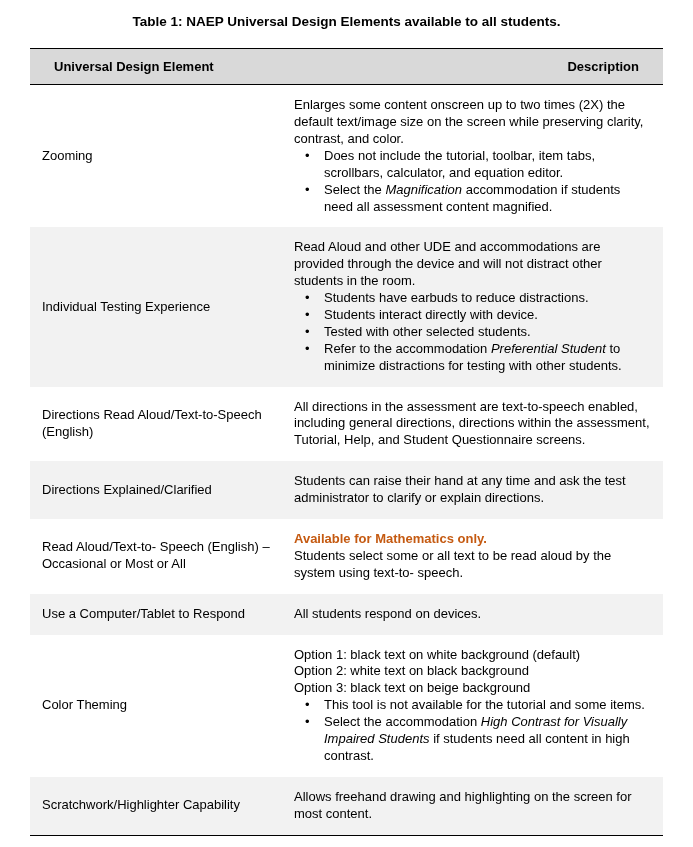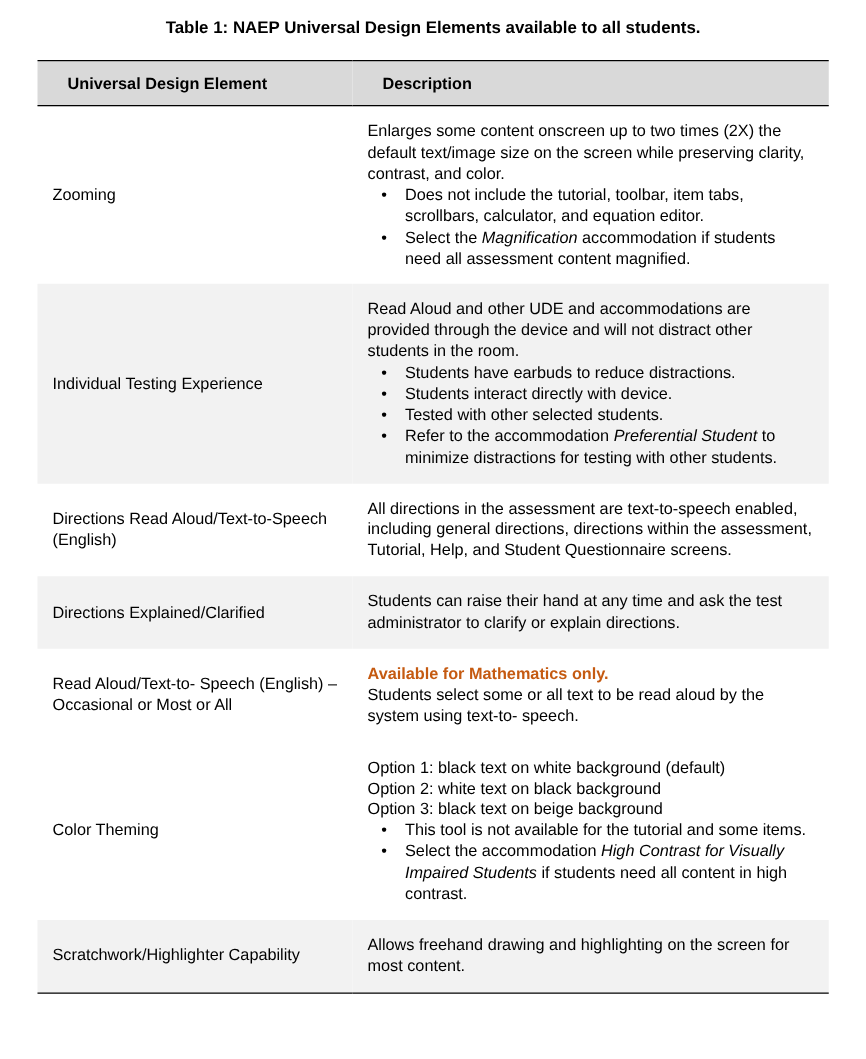--- a/index.html
+++ b/index.html
@@ -27,21 +27,21 @@
   }
   .ude-table thead th {
     background: var(--header-bg, #d9d9d9);
     border-top: 1px solid #000;
     border-bottom: 1px solid #000;
     font-weight: bold;
     font-size: 13px;
     padding: 10px 24px;
   }
   .ude-table th.col-element { width: 204px; text-align: left; }
-  .ude-table th.col-desc { text-align: left; }
+  .ude-table th.col-desc { text-align: right; }
   .ude-table tbody td {
     padding: 12px 12px;
     vertical-align: middle;
     line-height: 1.3;
   }
   .ude-table tbody tr.alt { background: var(--row-alt-bg, #f2f2f2); }
   .ude-table tbody tr:last-child td { border-bottom: 1px solid #000; }
   td.col-element { padding-right: 6px; }
   .para { margin: 0; }
   ul.bullets { list-style: none; margin: 0; padding: 0; }
@@ -100,20 +100,26 @@
             <div class="para"><span>Students can raise their hand at any time and ask the test administrator to clarify or explain directions.</span></div>
           </td>
         </tr>
         <tr>
           <td class="col-element">Read Aloud/Text-to- Speech (English) – Occasional or Most or All</td>
           <td class="col-desc">
             <div class="para"><span class="highlight">Available for Mathematics only.</span></div>
             <div class="para"><span>Students select some or all text to be read aloud by the system using text-to- speech.</span></div>
           </td>
         </tr>
+        <tr class="alt">
+          <td class="col-element">Use a Computer/Tablet to Respond</td>
+          <td class="col-desc">
+            <div class="para"><span>All students respond on devices.</span></div>
+          </td>
+        </tr>
         <tr>
           <td class="col-element">Color Theming</td>
           <td class="col-desc">
             <div class="para"><span>Option 1: black text on white background (default)</span></div>
             <div class="para"><span>Option 2: white text on black background</span></div>
             <div class="para"><span>Option 3: black text on beige background</span></div>
             <ul class="bullets">
               <li><span>This tool is not available for the tutorial and some items.</span></li>
               <li><span>Select the accommodation </span><span class="italic">High Contrast for Visually Impaired Students</span><span> if students need all content in high contrast.</span></li>
             </ul>

